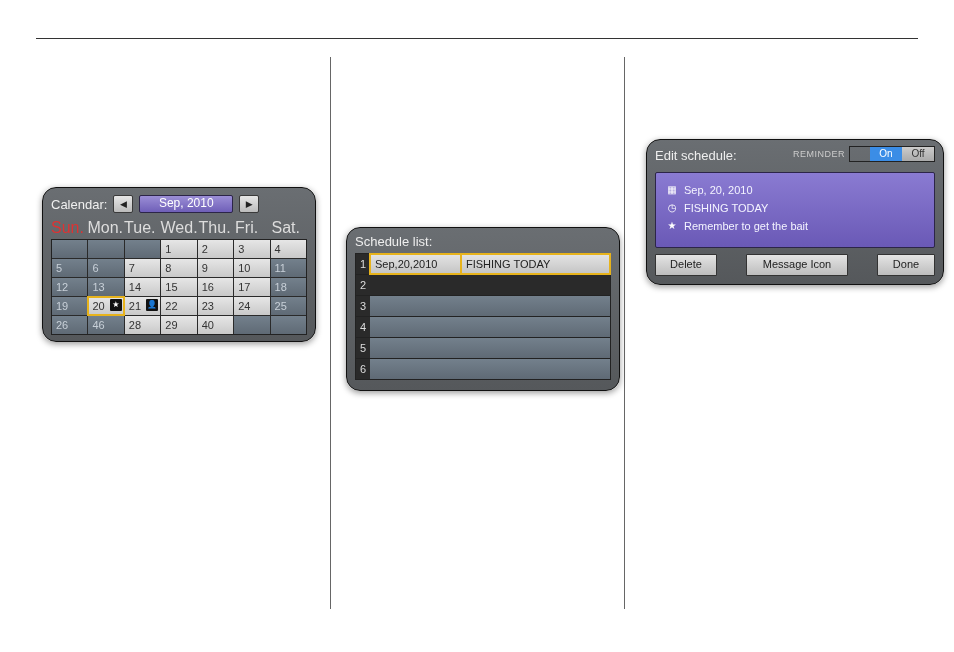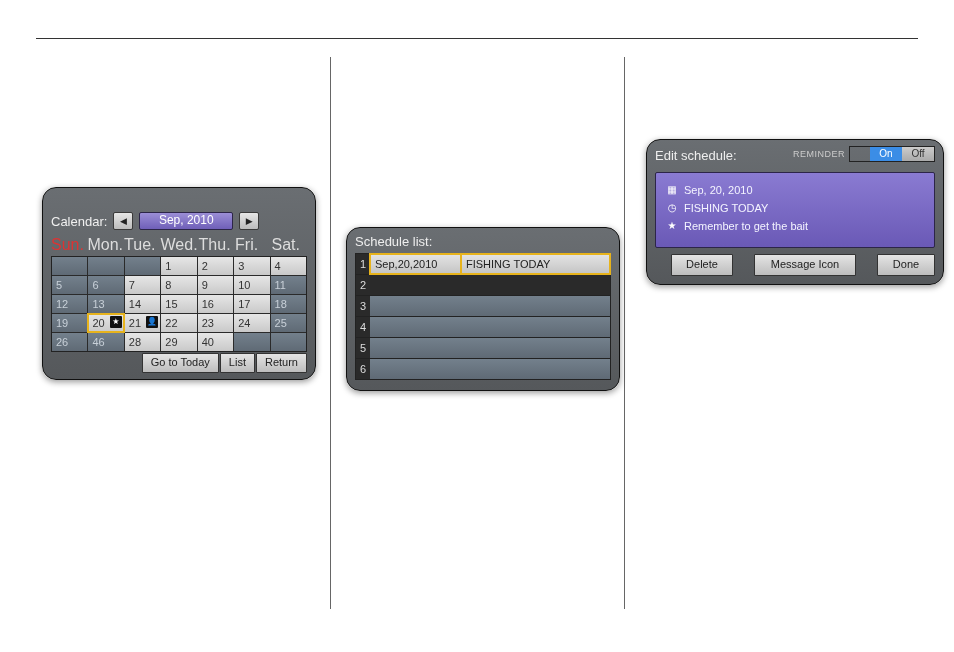--- a/index.html
+++ b/index.html
@@ -38,21 +38,21 @@
     box-shadow: 0 2px 6px rgba(0,0,0,.4);
     border-radius: 14px;
     color: #eee;
   }
 
   
   .calendar {
     left: 6px;
     top: 148px;
     width: 256px;
-    padding: 23px 8px 6px 8px;
+    padding: 6px 8px 6px 8px;
   }
   .cal-header {
     display: flex;
     align-items: center;
     gap: 6px;
     height: 20px;
     margin-bottom: 4px;
   }
   .cal-title {
     font-size: 13px;
@@ -268,21 +268,20 @@
     text-align:center;
     color:#222;
     cursor:pointer;
     border-radius:1px;
   }
   .ebtn.sel{ outline:2px solid #e7b31c; outline-offset:-1px; }
   .edit-btn-row2{
     display:flex;
     gap:0;
     margin-top:6px;
-    margin-left:16px;
   }
   .edit-btn-row2 .spacerfill{flex:1;}
 </style>
 </head>
 <body>
 
 <hr class="page-rule">
 
 <div class="columns">
   <div class="col-divider a"></div>
@@ -335,26 +334,20 @@
         <div class="cell light">24</div>
         <div class="cell dark">25</div>
         <div class="cell dark">26</div>
         <div class="cell dark">46</div>
         <div class="cell light">28</div>
         <div class="cell light">29</div>
         <div class="cell light">40</div>
         <div class="cell dark"></div>
         <div class="cell dark"></div>
       </div>
-    <div class="cal-footer">
-      <span class="foot-space"></span>
-      <div class="pill">Go to Today</div>
-      <div class="pill">List</div>
-      <div class="pill">Return</div>
-    </div>
   </div>
 
   <div class="panel schedule">
     <div class="sched-title">Schedule list:</div>
     <div class="sched-rows" id="sched-rows">
         <div class="sched-row selected">
           <div class="idx">1</div>
           <div class="sched-content">
             <div class="sched-cell date">Sep,20,2010</div>
             <div class="sched-cell ttl">FISHING TODAY</div>

